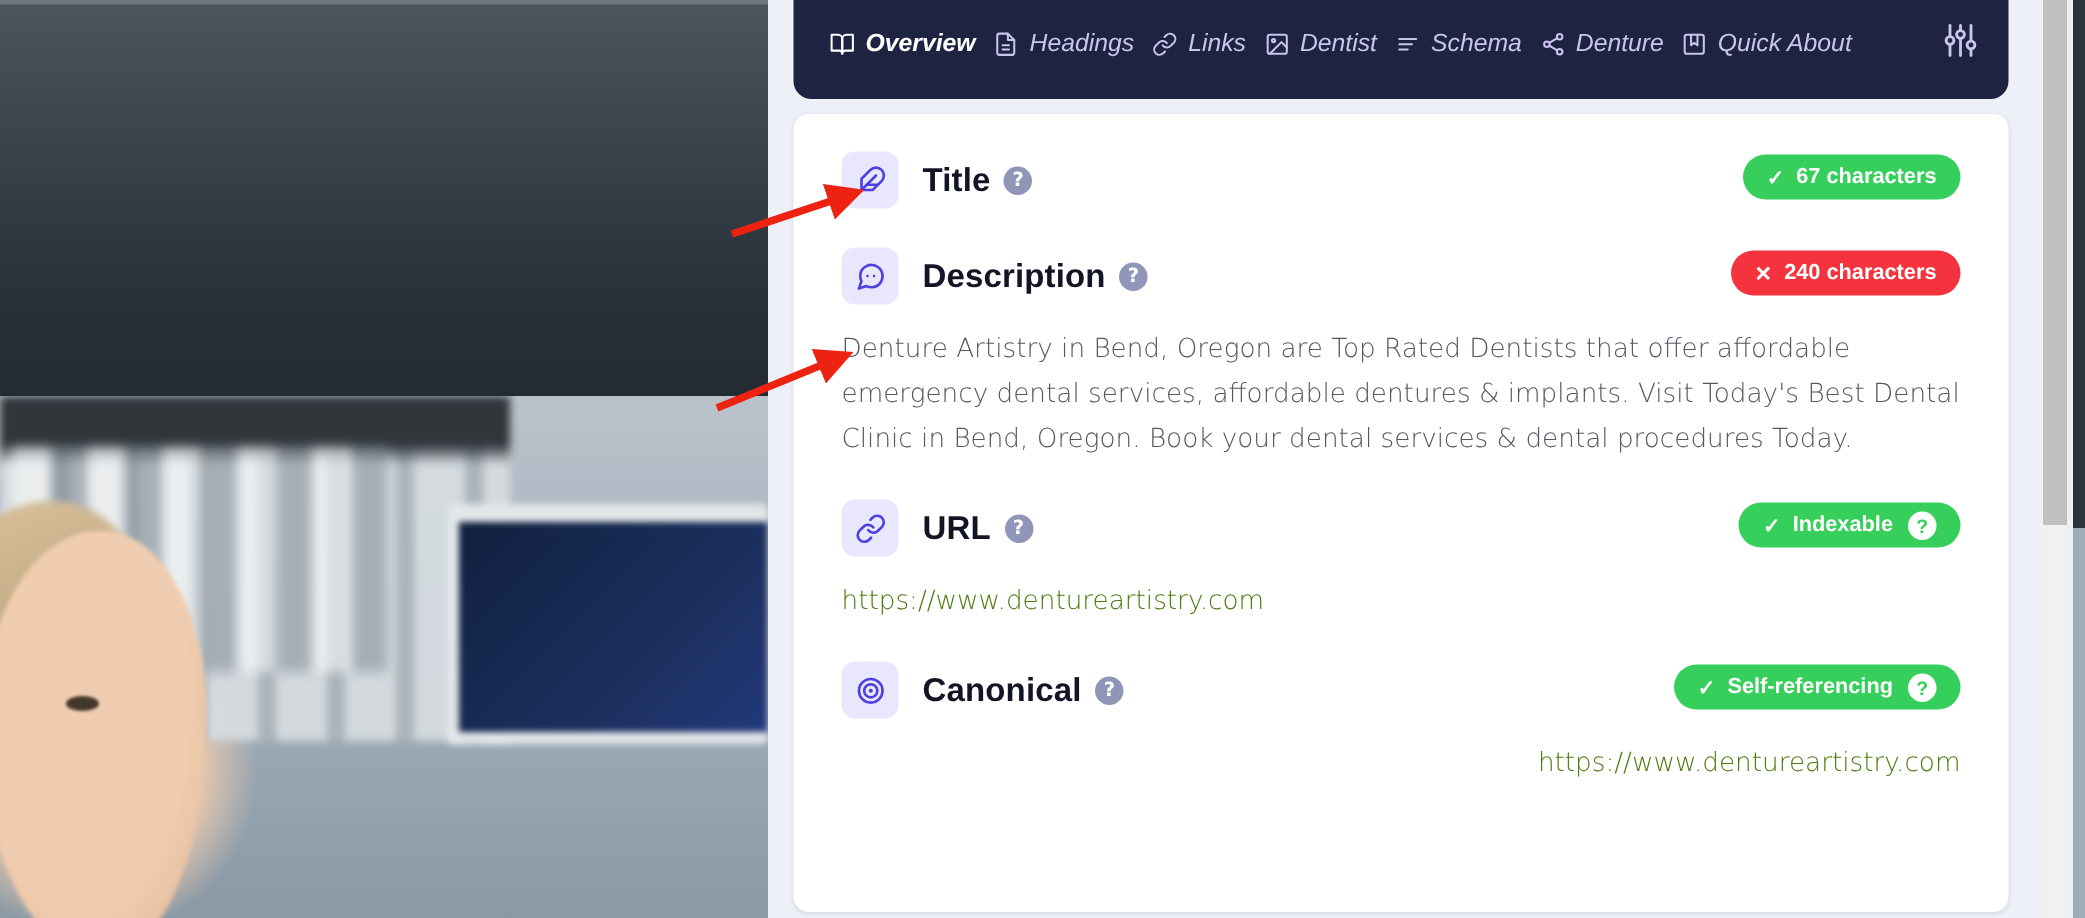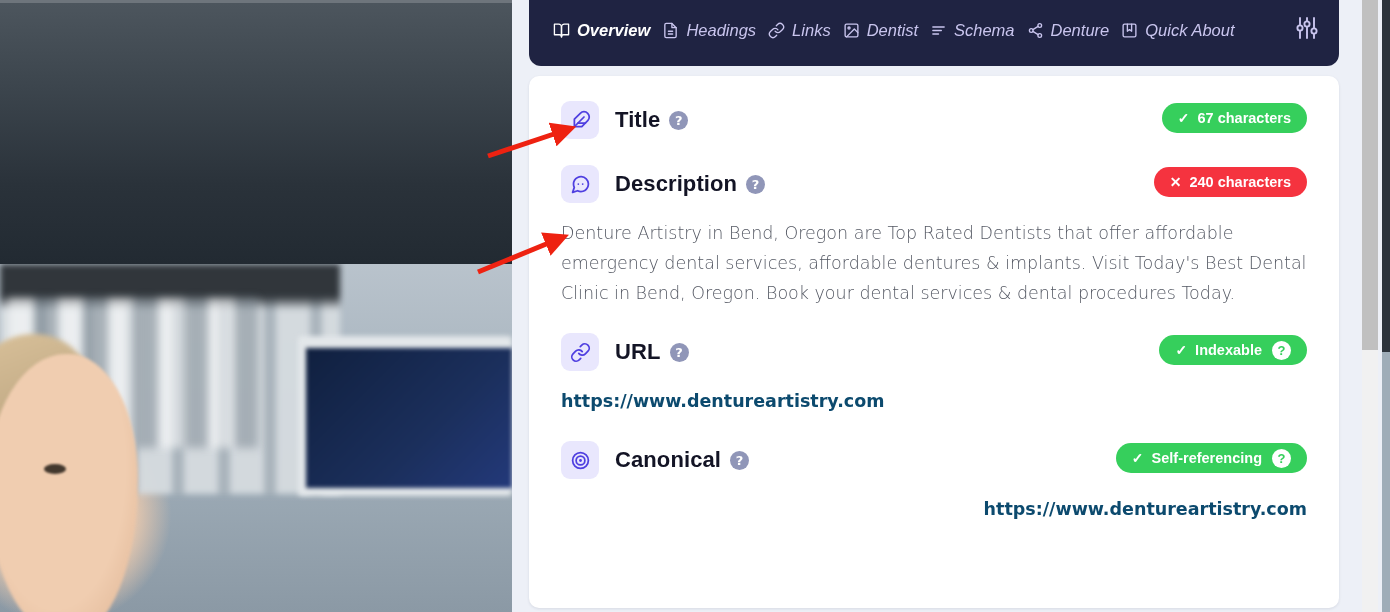--- a/index.html
+++ b/index.html
@@ -177,21 +177,21 @@
     font-size: 13px; font-weight: bold;
     display: inline-flex; align-items: center; justify-content: center;
     margin-left: 9px; flex: none;
     font-family: "DejaVu Sans", sans-serif;
   }
   .sec-body {
     font-size: 17.5px; color: #545863; line-height: 1.72;
     margin: 14px 0 0 0; max-width: 760px;
     font-family: "DejaVu Sans", sans-serif; font-weight: 300;
   }
-  .sec-body.link { color: #0c4a6e; font-weight: bold; }
+  .sec-body.link { color: #4d7c0f; }
 
   .badge {
     position: absolute; right: 0; top: 3px;
     display: inline-flex; align-items: center; gap: 8px;
     height: 30px; padding: 0 16px; border-radius: 15px;
     color: #fff; font-size: 14.5px; font-weight: bold;
     white-space: nowrap;
   }
   .badge.ok { background: #36cf5c; }
   .badge.bad { background: #f5333f; }

